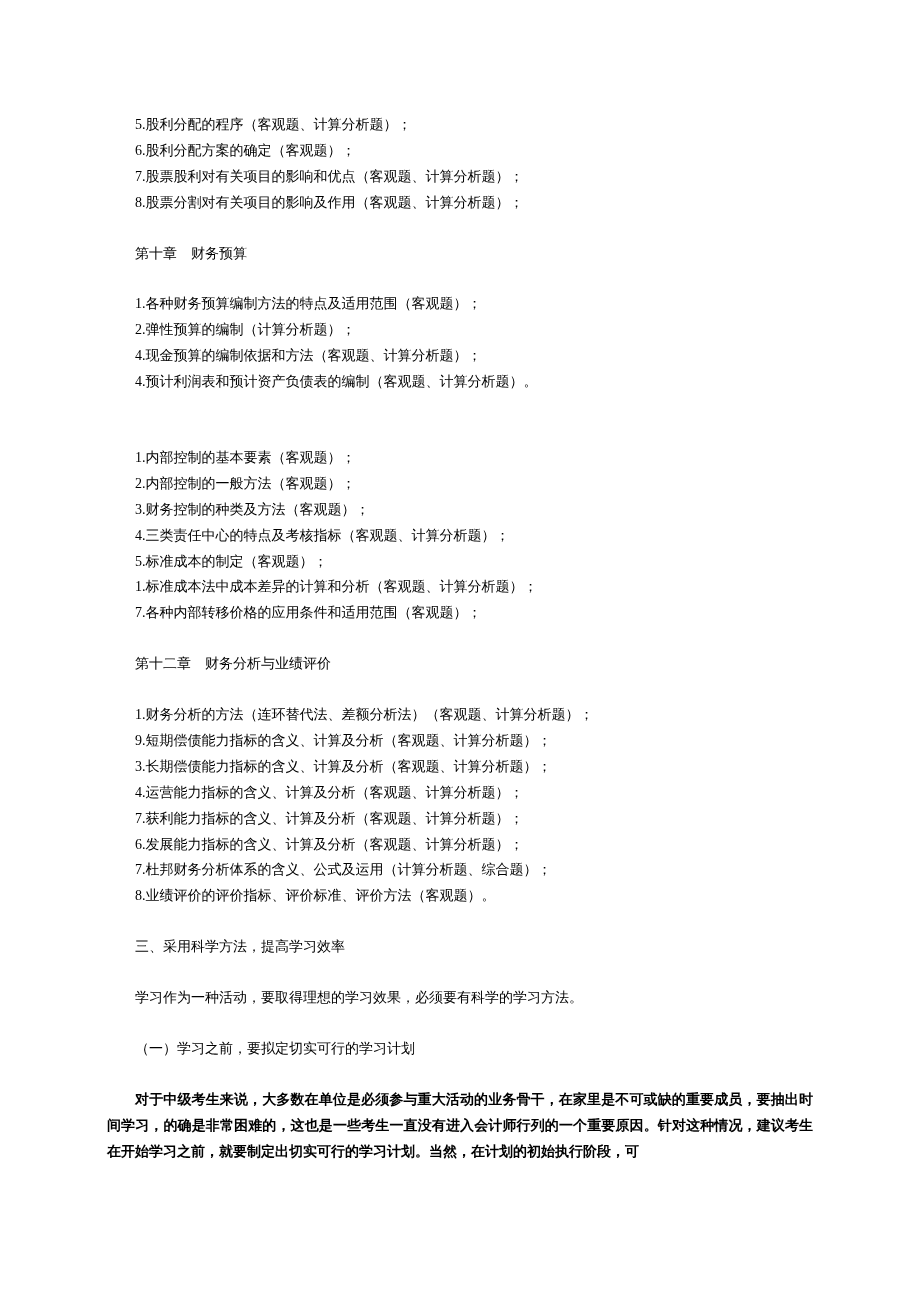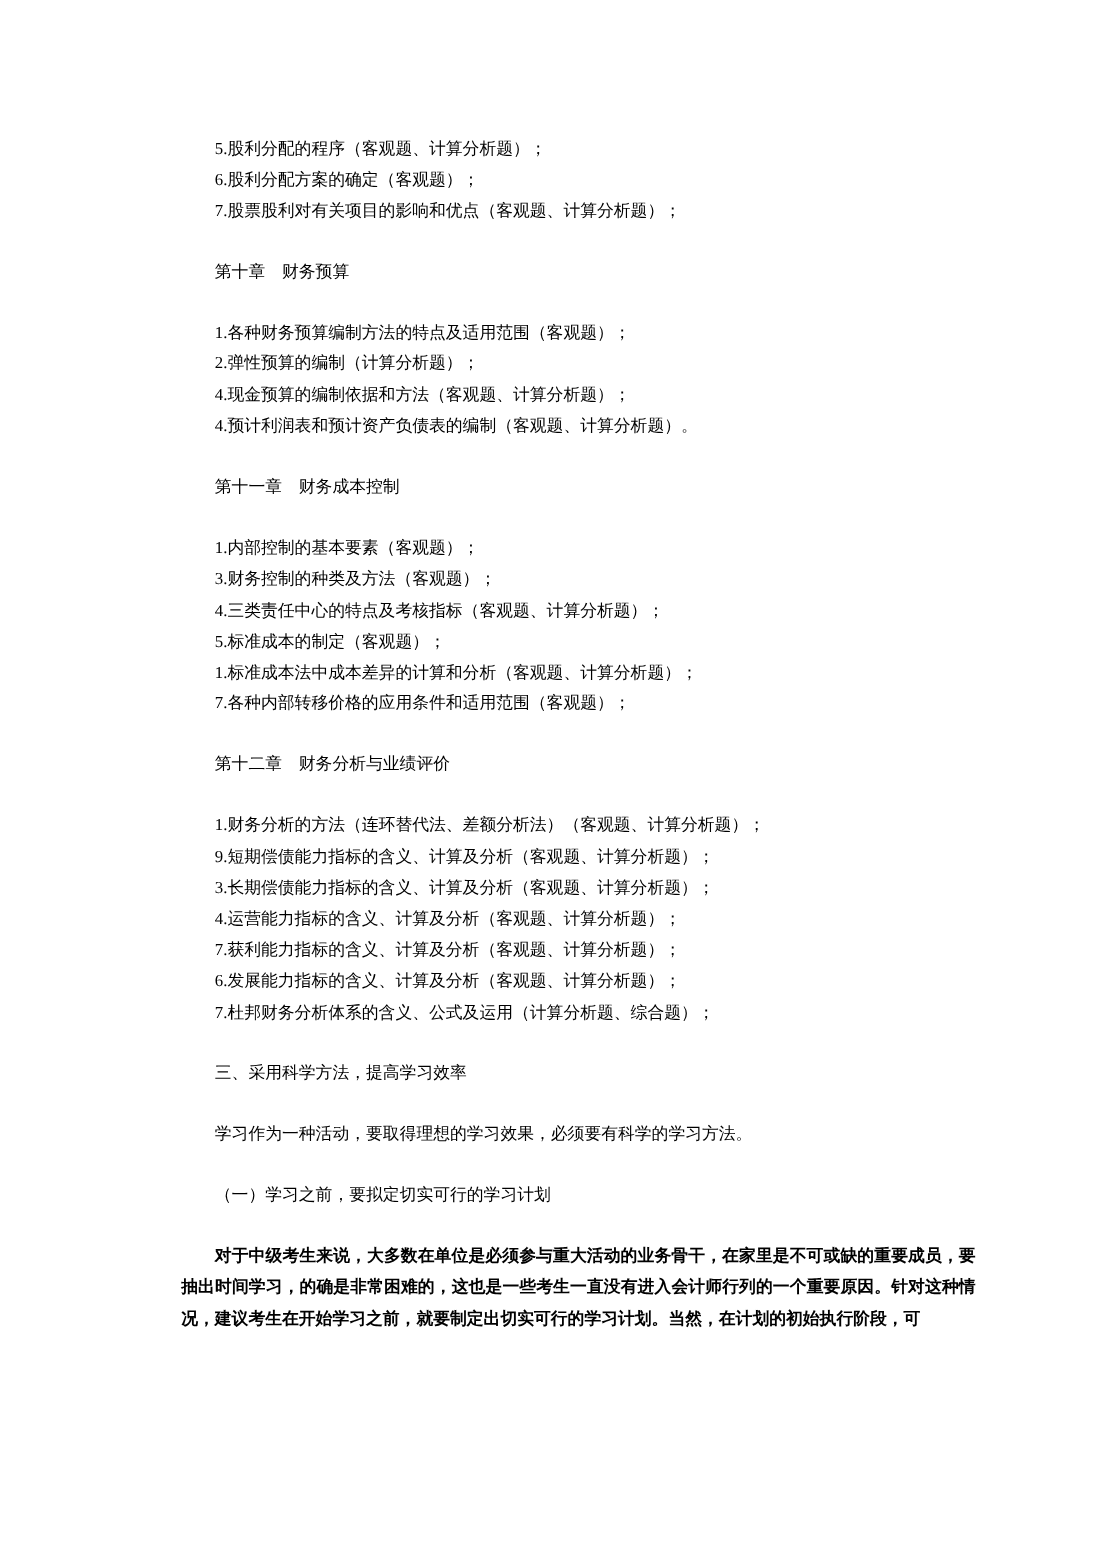--- a/index.html
+++ b/index.html
@@ -5,57 +5,59 @@
   * { margin: 0; padding: 0; box-sizing: border-box; }
   html, body { width: 920px; background: #fff; }
   body {
     font-family: "SimSun", "宋体", serif;
     font-size: 14px;
     color: #000;
     line-height: 1.85;
     padding: 112px 107px 80px 107px;
   }
   .para { margin: 0; }
-  .indent { text-indent: 2em; margin-left: 44px; }
+  .indent { text-indent: 2em; }
   .spacer { height: 25px; }
   .justify { text-align: justify; text-justify: inter-ideograph; font-weight: bold; }
 </style>
 </head>
 <body>
 
 <div id="content">
     <p class="para indent">5.股利分配的程序（客观题、计算分析题）；</p>
     <p class="para indent">6.股利分配方案的确定（客观题）；</p>
     <p class="para indent">7.股票股利对有关项目的影响和优点（客观题、计算分析题）；</p>
+    <p class="para indent">8.股票分割对有关项目的影响及作用（客观题、计算分析题）；</p>
     <div class="spacer"></div>
     <p class="para indent">第十章　财务预算</p>
     <div class="spacer"></div>
     <p class="para indent">1.各种财务预算编制方法的特点及适用范围（客观题）；</p>
     <p class="para indent">2.弹性预算的编制（计算分析题）；</p>
     <p class="para indent">4.现金预算的编制依据和方法（客观题、计算分析题）；</p>
     <p class="para indent">4.预计利润表和预计资产负债表的编制（客观题、计算分析题）。</p>
     <div class="spacer"></div>
-    <p class="para indent">第十一章　财务成本控制</p>
     <div class="spacer"></div>
     <p class="para indent">1.内部控制的基本要素（客观题）；</p>
+    <p class="para indent">2.内部控制的一般方法（客观题）；</p>
     <p class="para indent">3.财务控制的种类及方法（客观题）；</p>
     <p class="para indent">4.三类责任中心的特点及考核指标（客观题、计算分析题）；</p>
     <p class="para indent">5.标准成本的制定（客观题）；</p>
     <p class="para indent">1.标准成本法中成本差异的计算和分析（客观题、计算分析题）；</p>
     <p class="para indent">7.各种内部转移价格的应用条件和适用范围（客观题）；</p>
     <div class="spacer"></div>
     <p class="para indent">第十二章　财务分析与业绩评价</p>
     <div class="spacer"></div>
     <p class="para indent">1.财务分析的方法（连环替代法、差额分析法）（客观题、计算分析题）；</p>
     <p class="para indent">9.短期偿债能力指标的含义、计算及分析（客观题、计算分析题）；</p>
     <p class="para indent">3.长期偿债能力指标的含义、计算及分析（客观题、计算分析题）；</p>
     <p class="para indent">4.运营能力指标的含义、计算及分析（客观题、计算分析题）；</p>
     <p class="para indent">7.获利能力指标的含义、计算及分析（客观题、计算分析题）；</p>
     <p class="para indent">6.发展能力指标的含义、计算及分析（客观题、计算分析题）；</p>
     <p class="para indent">7.杜邦财务分析体系的含义、公式及运用（计算分析题、综合题）；</p>
+    <p class="para indent">8.业绩评价的评价指标、评价标准、评价方法（客观题）。</p>
     <div class="spacer"></div>
     <p class="para indent">三、采用科学方法，提高学习效率</p>
     <div class="spacer"></div>
     <p class="para indent">学习作为一种活动，要取得理想的学习效果，必须要有科学的学习方法。</p>
     <div class="spacer"></div>
     <p class="para indent">（一）学习之前，要拟定切实可行的学习计划</p>
     <div class="spacer"></div>
     <p class="para indent justify">对于中级考生来说，大多数在单位是必须参与重大活动的业务骨干，在家里是不可或缺的重要成员，要抽出时间学习，的确是非常困难的，这也是一些考生一直没有进入会计师行列的一个重要原因。针对这种情况，建议考生在开始学习之前，就要制定出切实可行的学习计划。当然，在计划的初始执行阶段，可</p>
   </div>
 

